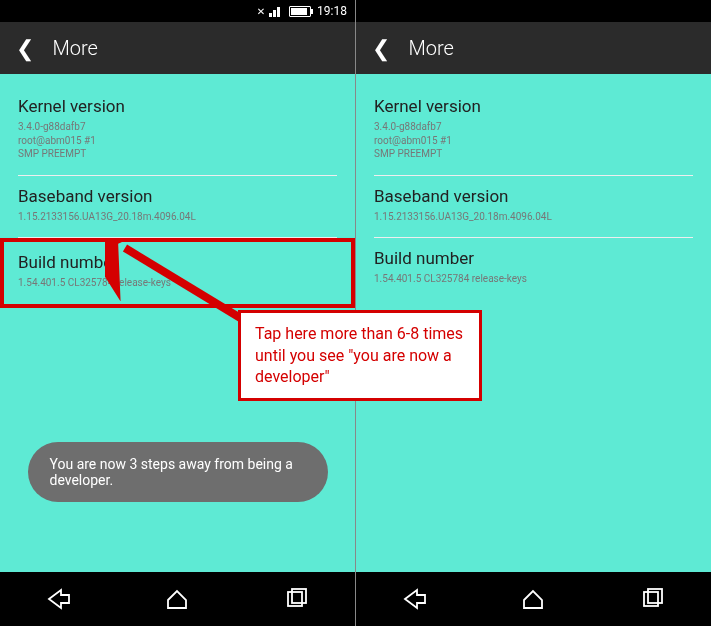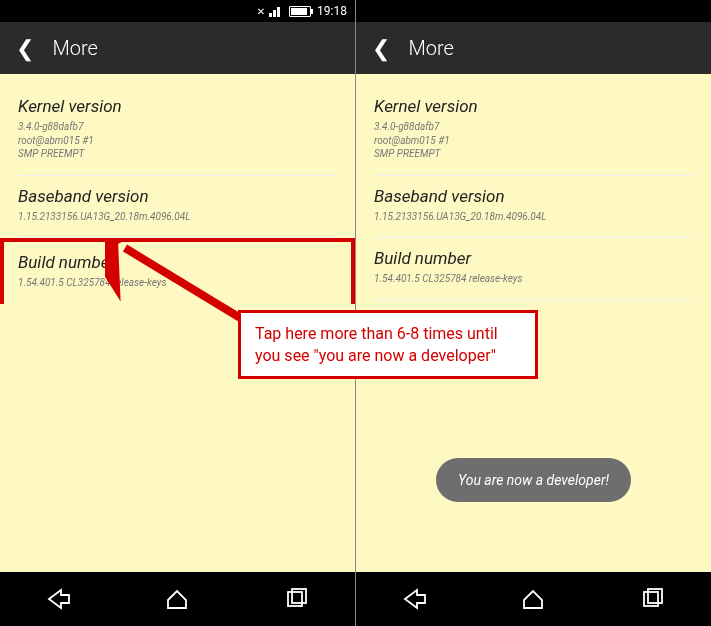--- a/index.html
+++ b/index.html
@@ -35,21 +35,21 @@
       border: 1px solid #fff; border-radius: 1px; position: relative;
     }
     .battery-icon::before { content: ""; position: absolute; top: 2px; right: -3px; width: 2px; height: 5px; background: #fff; }
     .battery-icon::after { content: ""; position: absolute; top: 1px; left: 1px; width: 16px; height: 7px; background: #fff; }
     .header {
       height: 52px; background: #2b2b2b; color: #fff;
       display: flex; align-items: center; padding: 0 16px; gap: 18px;
       font-size: 20px; font-weight: 300;
     }
     .back-chevron { font-size: 22px; font-weight: 300; }
-    .content { flex: 1; background: #fef9c3; padding: 12px 18px 0 18px; position: relative; font-style: italic;}
+    .content { flex: 1; background: #5eead4; padding: 12px 18px 0 18px; position: relative;}
     .section { padding: 10px 0 14px 0; border-bottom: 1px solid #eee; }
     .section:last-of-type { border-bottom: none; }
     .section-title { font-size: 17px; color: #222; font-weight: 400; margin-bottom: 4px; }
     .section-value { font-size: 10px; color: #777; line-height: 1.35; white-space: pre-line; }
     .build-highlight {
       border: 4px solid #d40000;
       margin-left: -18px; margin-right: -18px;
       padding-left: 14px; padding-right:14px;
     }
     .toast-area {
@@ -108,20 +108,23 @@
 SMP PREEMPT</div>
       </div>
       <div class="section">
         <div class="section-title">Baseband version</div>
         <div class="section-value">1.15.2133156.UA13G_20.18m.4096.04L</div>
       </div>
       <div class="section build-highlight">
         <div class="section-title">Build number</div>
         <div class="section-value">1.54.401.5 CL325784 release-keys</div>
       </div>
+      <div class="toast-area">
+        <div class="toast">You are now 3 steps away from being a developer.</div>
+      </div>
     </div>
     <div class="nav-bar">
       <div class="nav-btn nav-back">
         <svg width="26" height="24" viewBox="0 0 26 24">
             <path d="M3 12 L15 3 L15 8 L23 8 L23 16 L15 16 L15 21 Z" fill="none" stroke="#fff" stroke-width="1.8"></path>
           </svg>
       </div>
       <div class="nav-btn nav-home">
         <svg width="26" height="24" viewBox="0 0 26 24">
             <path d="M4 13 L13 4 L22 13 L22 21 L4 21 Z" fill="none" stroke="#fff" stroke-width="1.8"></path>
@@ -149,23 +152,20 @@
 root@abm015 #1
 SMP PREEMPT</div>
       </div>
       <div class="section">
         <div class="section-title">Baseband version</div>
         <div class="section-value">1.15.2133156.UA13G_20.18m.4096.04L</div>
       </div>
       <div class="section">
         <div class="section-title">Build number</div>
         <div class="section-value">1.54.401.5 CL325784 release-keys</div>
-      </div>
-      <div class="toast-area">
-        <div class="toast">You are now a developer!</div>
       </div>
     </div>
     <div class="nav-bar">
       <div class="nav-btn nav-back">
         <svg width="26" height="24" viewBox="0 0 26 24">
             <path d="M3 12 L15 3 L15 8 L23 8 L23 16 L15 16 L15 21 Z" fill="none" stroke="#fff" stroke-width="1.8"></path>
           </svg>
       </div>
       <div class="nav-btn nav-home">
         <svg width="26" height="24" viewBox="0 0 26 24">
@@ -187,15 +187,15 @@
 
 <svg class="arrow-svg" style="left:105px; top:238px;" width="180" height="110">
   <defs>
     <marker id="ah" markerWidth="14" markerHeight="14" refX="3" refY="6" orient="auto">
       <path d="M0,0 L12,6 L0,12 L4,6 Z" fill="#d40000"></path>
     </marker>
   </defs>
   <line x1="160" y1="95" x2="20" y2="10" stroke="#d40000" stroke-width="8" marker-end="url(#ah)"></line>
 </svg>
 
-<div class="annotation-box" style="left:238px; top:310px; width:300px;">
+<div class="annotation-box" style="left:238px; top:310px; width:244px;">
   <span>Tap here more than 6-8 times until you see "you are now a developer"</span>
 </div>
 
 </body></html>

